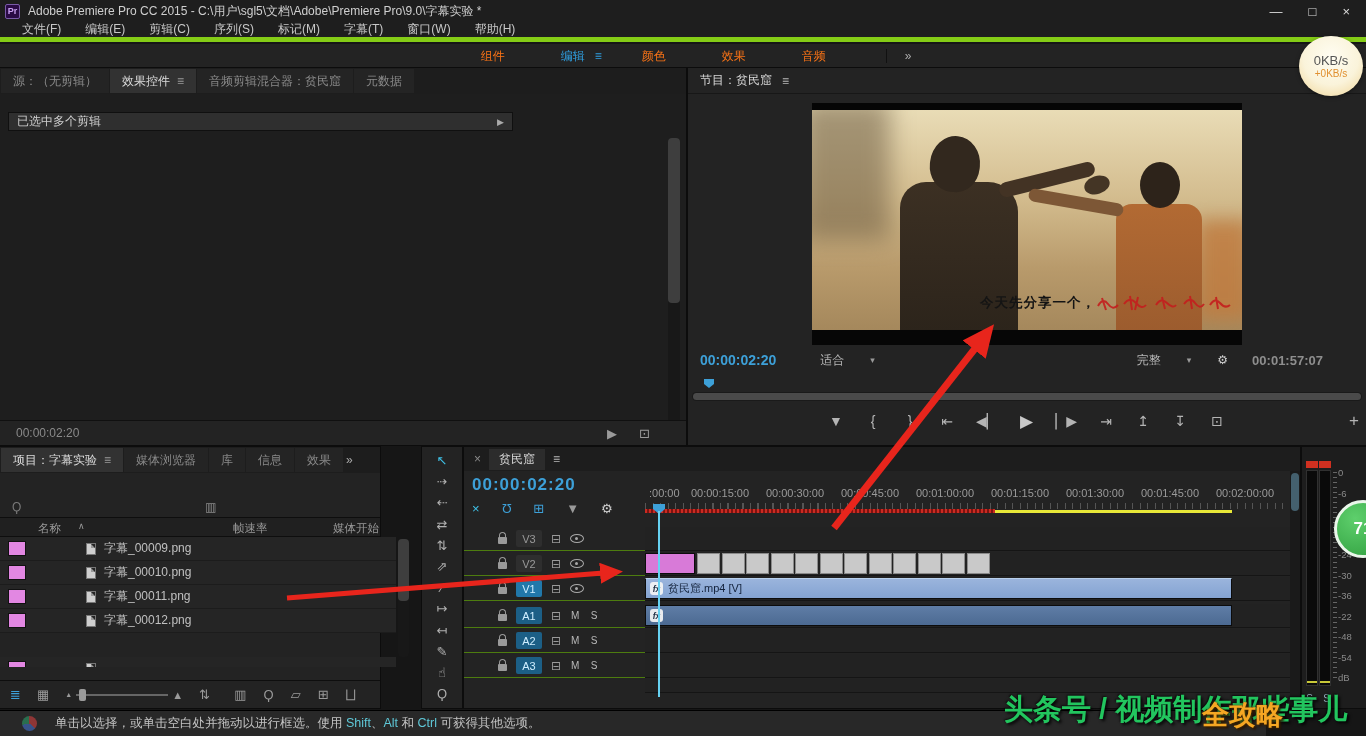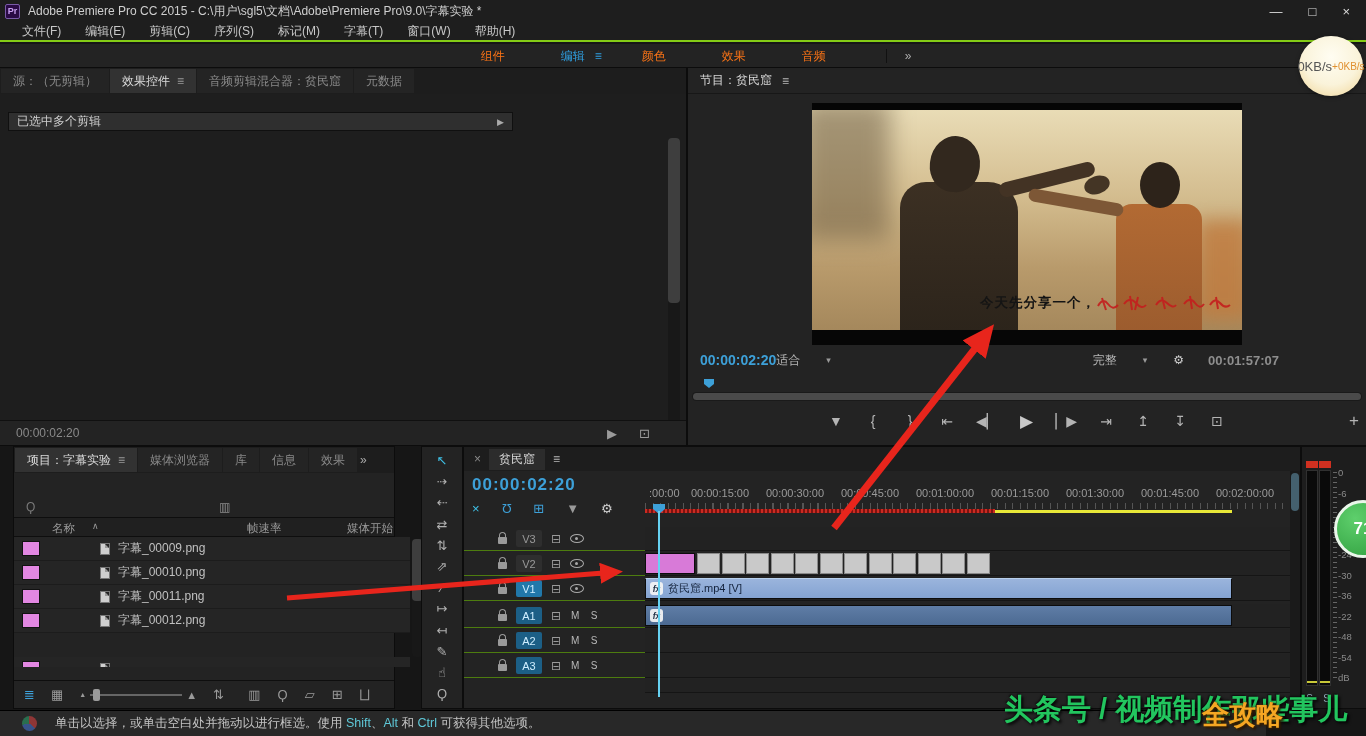--- a/index.html
+++ b/index.html
@@ -7,21 +7,21 @@
 #app{position:relative;width:1366px;height:736px;overflow:hidden;background:#161616}
 .abs{position:absolute}
 i{font-style:normal}
 b{font-weight:normal}
 
 .titlebar{left:0;top:0;width:1366px;height:22px;background:#1e1e1e;display:flex;align-items:center;padding-left:5px;gap:8px}
 .pr-icon{width:15px;height:15px;background:#2a0a45;color:#c9a0f0;font-size:9px;font-weight:bold;display:flex;align-items:center;justify-content:center;border:1px solid #7a5aa8;border-radius:2px}
 .title-text{color:#cfcfcf;font-size:12px;white-space:nowrap}
 .wbtns{margin-left:auto;display:flex;gap:26px;padding-right:16px;color:#ddd;font-size:13px}
 .wbtns span{cursor:default}
-.menubar{left:0;top:22px;width:1366px;height:20px;background:#1e1e1e;display:flex;align-items:center;padding-left:10px;border-bottom:2px solid #84cc16}
+.menubar{left:0;top:22px;width:1366px;height:20px;background:#1e1e1e;display:flex;align-items:center;padding-left:10px;border-bottom:5px solid #84cc16}
 .menubar span{padding:0 12px;color:#c8c8c8;font-size:12px}
 
 .wsbar{left:0;top:44px;width:1366px;height:24px;background:#232323;display:flex;align-items:center;justify-content:center;gap:4px}
 .wsbar .wtab{padding:2px 26px;color:#f97316;font-size:12px}
 .wsbar .wtab.active{color:#2f9fe0}
 .wsbar .wsmenu{color:#2f9fe0;margin-left:-20px;margin-right:10px}
 .wsbar .ovf{color:#aaa;margin-left:30px;border-left:1px solid #111;padding-left:18px}
 
 .panel{background:#232323;box-shadow:0 0 0 1px #0c0c0c}
 .tabrow{display:flex;align-items:center;height:26px;background:#1d1d1d;gap:1px;padding-left:1px}
@@ -64,21 +64,21 @@
 .prog-dur{color:#8e8e8e;font-weight:bold;font-size:13px}
 .scrub{position:absolute;left:4px;top:309px;width:670px;height:14px}
 .scrub .ph{position:absolute;left:12px;top:2px;width:10px;height:9px;background:#3da0d8;clip-path:polygon(0 0,100% 0,100% 55%,50% 100%,0 55%)}
 .scrubbar{position:absolute;left:4px;top:324px;width:670px;height:9px;background:#1a1a1a;border-radius:5px}
 .scrubbar .th{position:absolute;left:1px;top:1px;width:668px;height:7px;background:#4a4a4a;border-radius:4px}
 .transport{position:absolute;left:140px;top:336px;width:534px;height:34px;display:flex;align-items:center;gap:21px;color:#b4b4b4}
 .transport .tbtn{font-size:14px;min-width:16px;text-align:center}
 .transport .tbtn:nth-child(6){font-size:17px;color:#c8c8c8}
 .transport .tbtn:last-child{margin-left:auto;font-size:17px}
 
-#projpanel{left:14px;top:447px;width:380px;height:261px}
+#projpanel{left:0;top:447px;width:380px;height:261px}
 .projinfo{position:absolute;left:0;top:26px;width:100%;height:24px;display:flex;align-items:center;padding:0 12px;gap:10px;color:#c4c4c4}
 .projinfo .sel{margin-left:auto;color:#b4b4b4;font-size:12px}
 .folder{width:15px;height:10px;background:#8f8f8f;border-radius:1px;position:relative}
 .folder::before{content:'';position:absolute;left:0;top:-3px;width:7px;height:3px;background:#8f8f8f;border-radius:1px 1px 0 0}
 .searchrow{position:absolute;left:0;top:50px;width:100%;height:20px;display:flex;align-items:center;padding:0 12px;color:#7a7a7a}
 .searchrow .mid{position:absolute;left:205px;color:#8a8a8a}
 .colhead{position:absolute;left:0;top:70px;width:100%;height:20px;background:#202020;border-top:1px solid #0e0e0e;border-bottom:1px solid #0e0e0e;color:#9a9a9a;font-size:11.5px}
 .colhead b{position:absolute;top:3px}
 .rows{position:absolute;left:0;top:90px;width:396px;height:122px;overflow:hidden}
 .prow{height:24px;display:flex;align-items:center;border-bottom:1px solid #1c1c1c;padding-left:8px;gap:8px;background:#252525}
@@ -147,21 +147,21 @@
 .mticks{position:absolute;left:31px;top:25px;width:4px;height:210px;background:repeating-linear-gradient(180deg,#666 0 1px,transparent 1px 5px)}
 .mscale{position:absolute;left:36px;top:20px;width:26px;height:216px;display:flex;flex-direction:column;justify-content:space-between;text-align:left;color:#8a8a8a;font-size:9.5px}
 .solorow{position:absolute;left:2px;top:246px;display:flex;gap:6px;color:#9ab4c4;font-size:10px}
 .solorow span{width:11px;text-align:center}
 
 #statusbar{left:0;top:710px;width:1266px;height:26px;background:#282828;border-top:1px solid #000;display:flex;align-items:center;padding-left:22px;gap:18px}
 .ccicon{width:15px;height:15px;border-radius:50%;background:conic-gradient(#a03838 0 130deg,#3a5a9a 130deg 260deg,#2a7a55 260deg);opacity:.85}
 .hint{color:#c4c4c4;font-size:12.5px}
 .hint .kbd{color:#5fc8d8}
 
-#netball{left:1299px;top:36px;width:64px;height:60px;border-radius:50%;background:radial-gradient(circle at 50% 35%,#fffdf2 0%,#faf3da 55%,#f0d494 100%);z-index:90;display:flex;flex-direction:row;align-items:center;justify-content:center;box-shadow:0 1px 4px rgba(0,0,0,.4)}
+#netball{left:1299px;top:36px;width:64px;height:60px;border-radius:50%;background:radial-gradient(circle at 50% 35%,#fffdf2 0%,#faf3da 55%,#f0d494 100%);z-index:90;display:flex;flex-direction:column;align-items:center;justify-content:center;box-shadow:0 1px 4px rgba(0,0,0,.4)}
 #netball .dl{color:#555;font-size:13px}
 #netball .ul{color:#e09030;font-size:10px}
 #recbadge{left:1334px;top:500px;width:58px;height:58px;border-radius:50%;background:radial-gradient(circle at 35% 30%,#5ecf6c,#2f9e3e);border:3px solid #eaf6ea;z-index:92;display:flex;align-items:center;justify-content:center;color:#fff;font-size:17px;font-weight:bold}
 #wm{left:1004px;top:690px;z-index:94;color:#22c55e;font-size:29px;font-weight:bold;white-space:nowrap;text-shadow:2px 2px 3px rgba(0,0,0,.85),-1px -1px 2px rgba(0,0,0,.6)}
 #wm2{left:1202px;top:697px;z-index:95;color:#f5a623;font-size:27px;font-weight:bold;white-space:nowrap;text-shadow:0 0 3px #5a3500,2px 2px 2px rgba(40,20,0,.9)}
 #arrows{left:0;top:0;width:1366px;height:736px;z-index:80;pointer-events:none}
 </style>
 </head>
 <body>
 
@@ -251,21 +251,21 @@
             <path d="M90,12 q6,-8 11,-1 t9,1 M96,4 l2,13"></path>
             <path d="M116,13 q5,-8 10,-2 t10,2 M122,5 l2,12"></path>
           </g>
         </svg>
       </div>
       <div class="vbar-t"></div>
       <div class="vbar-b"></div>
     </div>
     <div class="prog-ctrl">
       <span class="tc" style="font-size:14px">00:00:02:20</span>
-      <span class="dd" style="">
+      <span class="dd" style="margin-left:44px">
         <b>适合</b>
         <i class="caret">▾</i>
       </span>
       <span class="dd" style="margin-left:262px">
         <b>完整</b>
         <i class="caret">▾</i>
       </span>
       <i style="margin-left:26px;color:#cfcfcf">⚙</i>
       <span class="prog-dur" style="margin-left:24px">00:01:57:07</span>
     </div>

